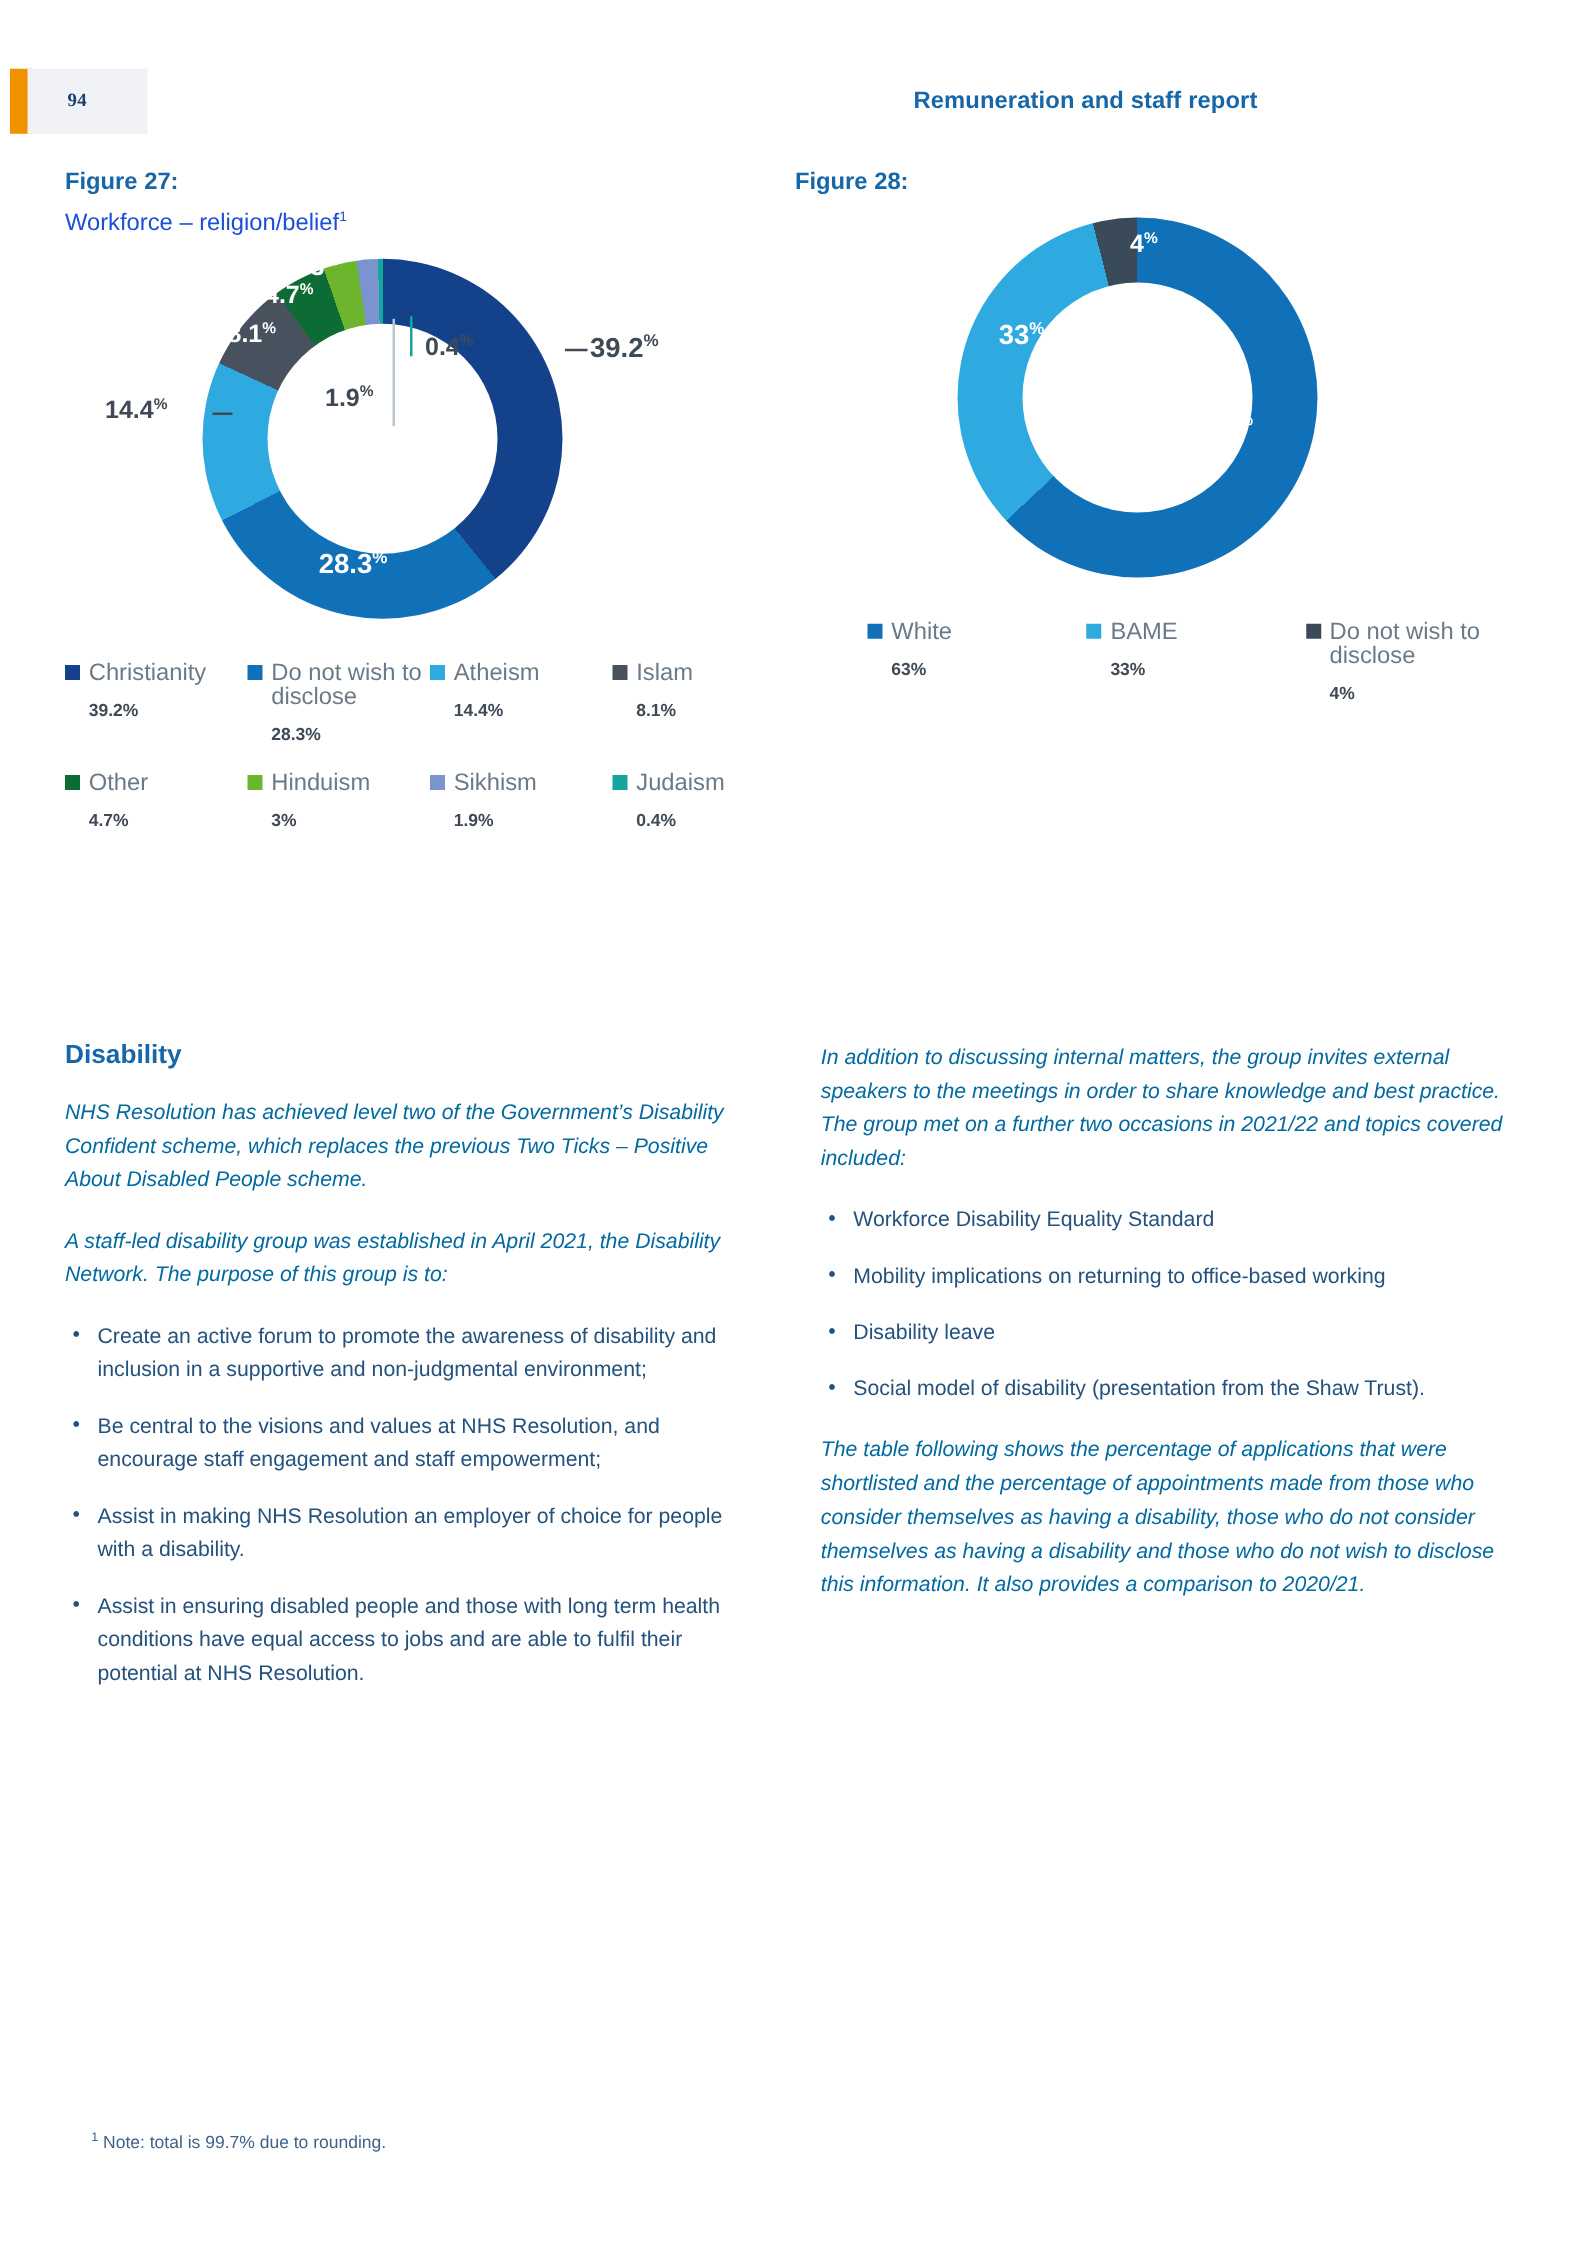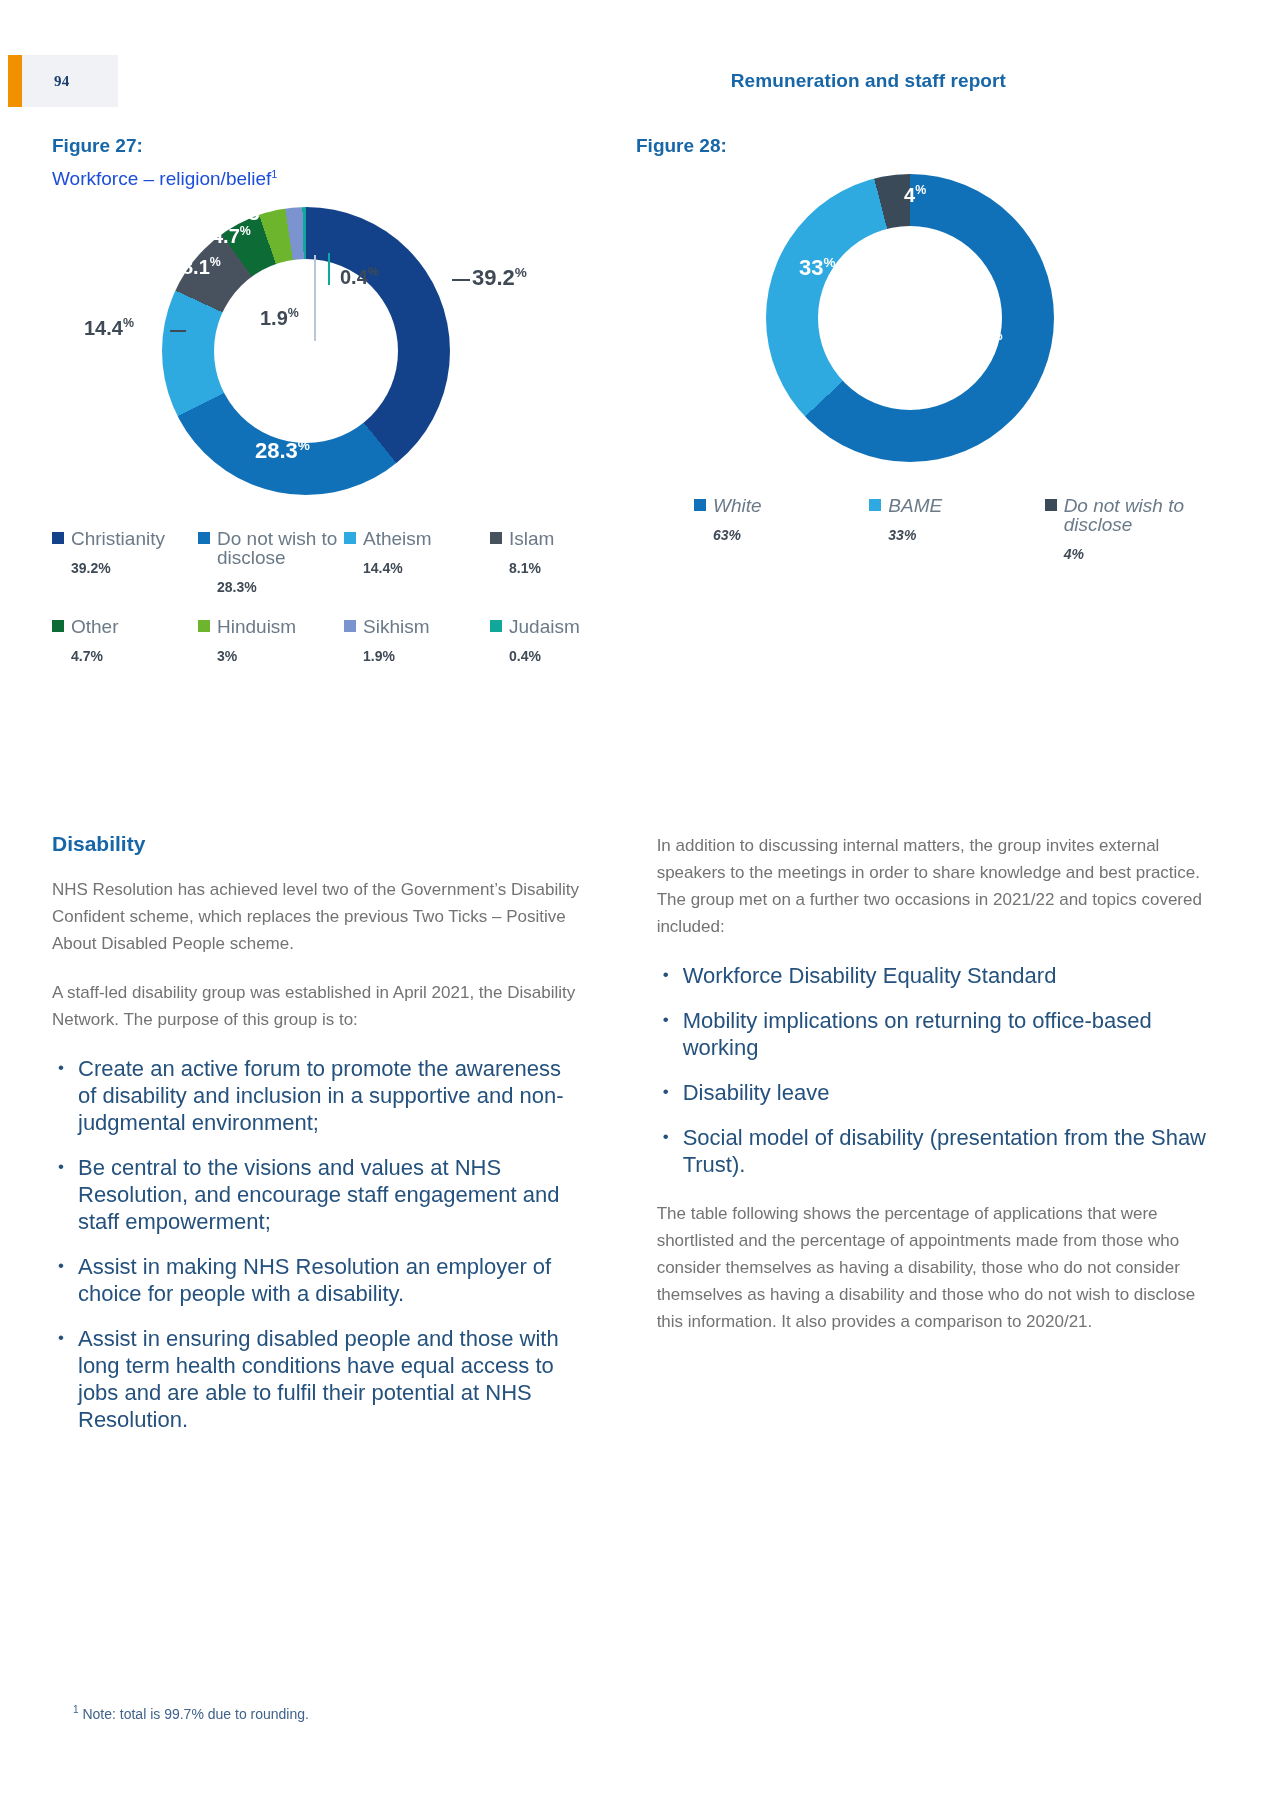--- a/index.html
+++ b/index.html
@@ -139,21 +139,21 @@
     color: #6b7a88;
     line-height: 19px;
   }
   .legend-val {
     font-size: 14px;
     font-weight: bold;
     color: #3f4a56;
     margin-top: 12px;
     margin-left: 19px;
   }
-  .legend-28 .legend-item { width: 33.33%; font-style: italic; }
+  .legend-28 .legend-item { width: 33.33%; }
   .legend-28 { padding-left: 58px; }
 
   
   .body-cols {
     position: absolute;
     top: 832px;
     left: 52px;
     right: 52px;
     display: flex;
     gap: 40px;
@@ -165,30 +165,31 @@
   .col.left { padding-right: 36px; }
   h2.section-title {
     font-size: 21px;
     font-weight: bold;
     color: #1766a8;
     margin: 0 0 20px 0;
   }
   p.body {
     font-size: 17px;
     line-height: 27px;
-    color: #737373;
+    color: #0369a1;
     margin: 0 0 22px 0;
+    font-style: italic;
   }
   ul.bullets {
     list-style: none;
     margin: 0 0 22px 0;
     padding: 0;
   }
   ul.bullets li {
-    font-size: 22px;
+    font-size: 17px;
     line-height: 27px;
     color: #24517d;
     position: relative;
     padding-left: 26px;
     margin-bottom: 18px;
   }
   ul.bullets li:before {
     content: "\2022";
     position: absolute;
     left: 6px;

